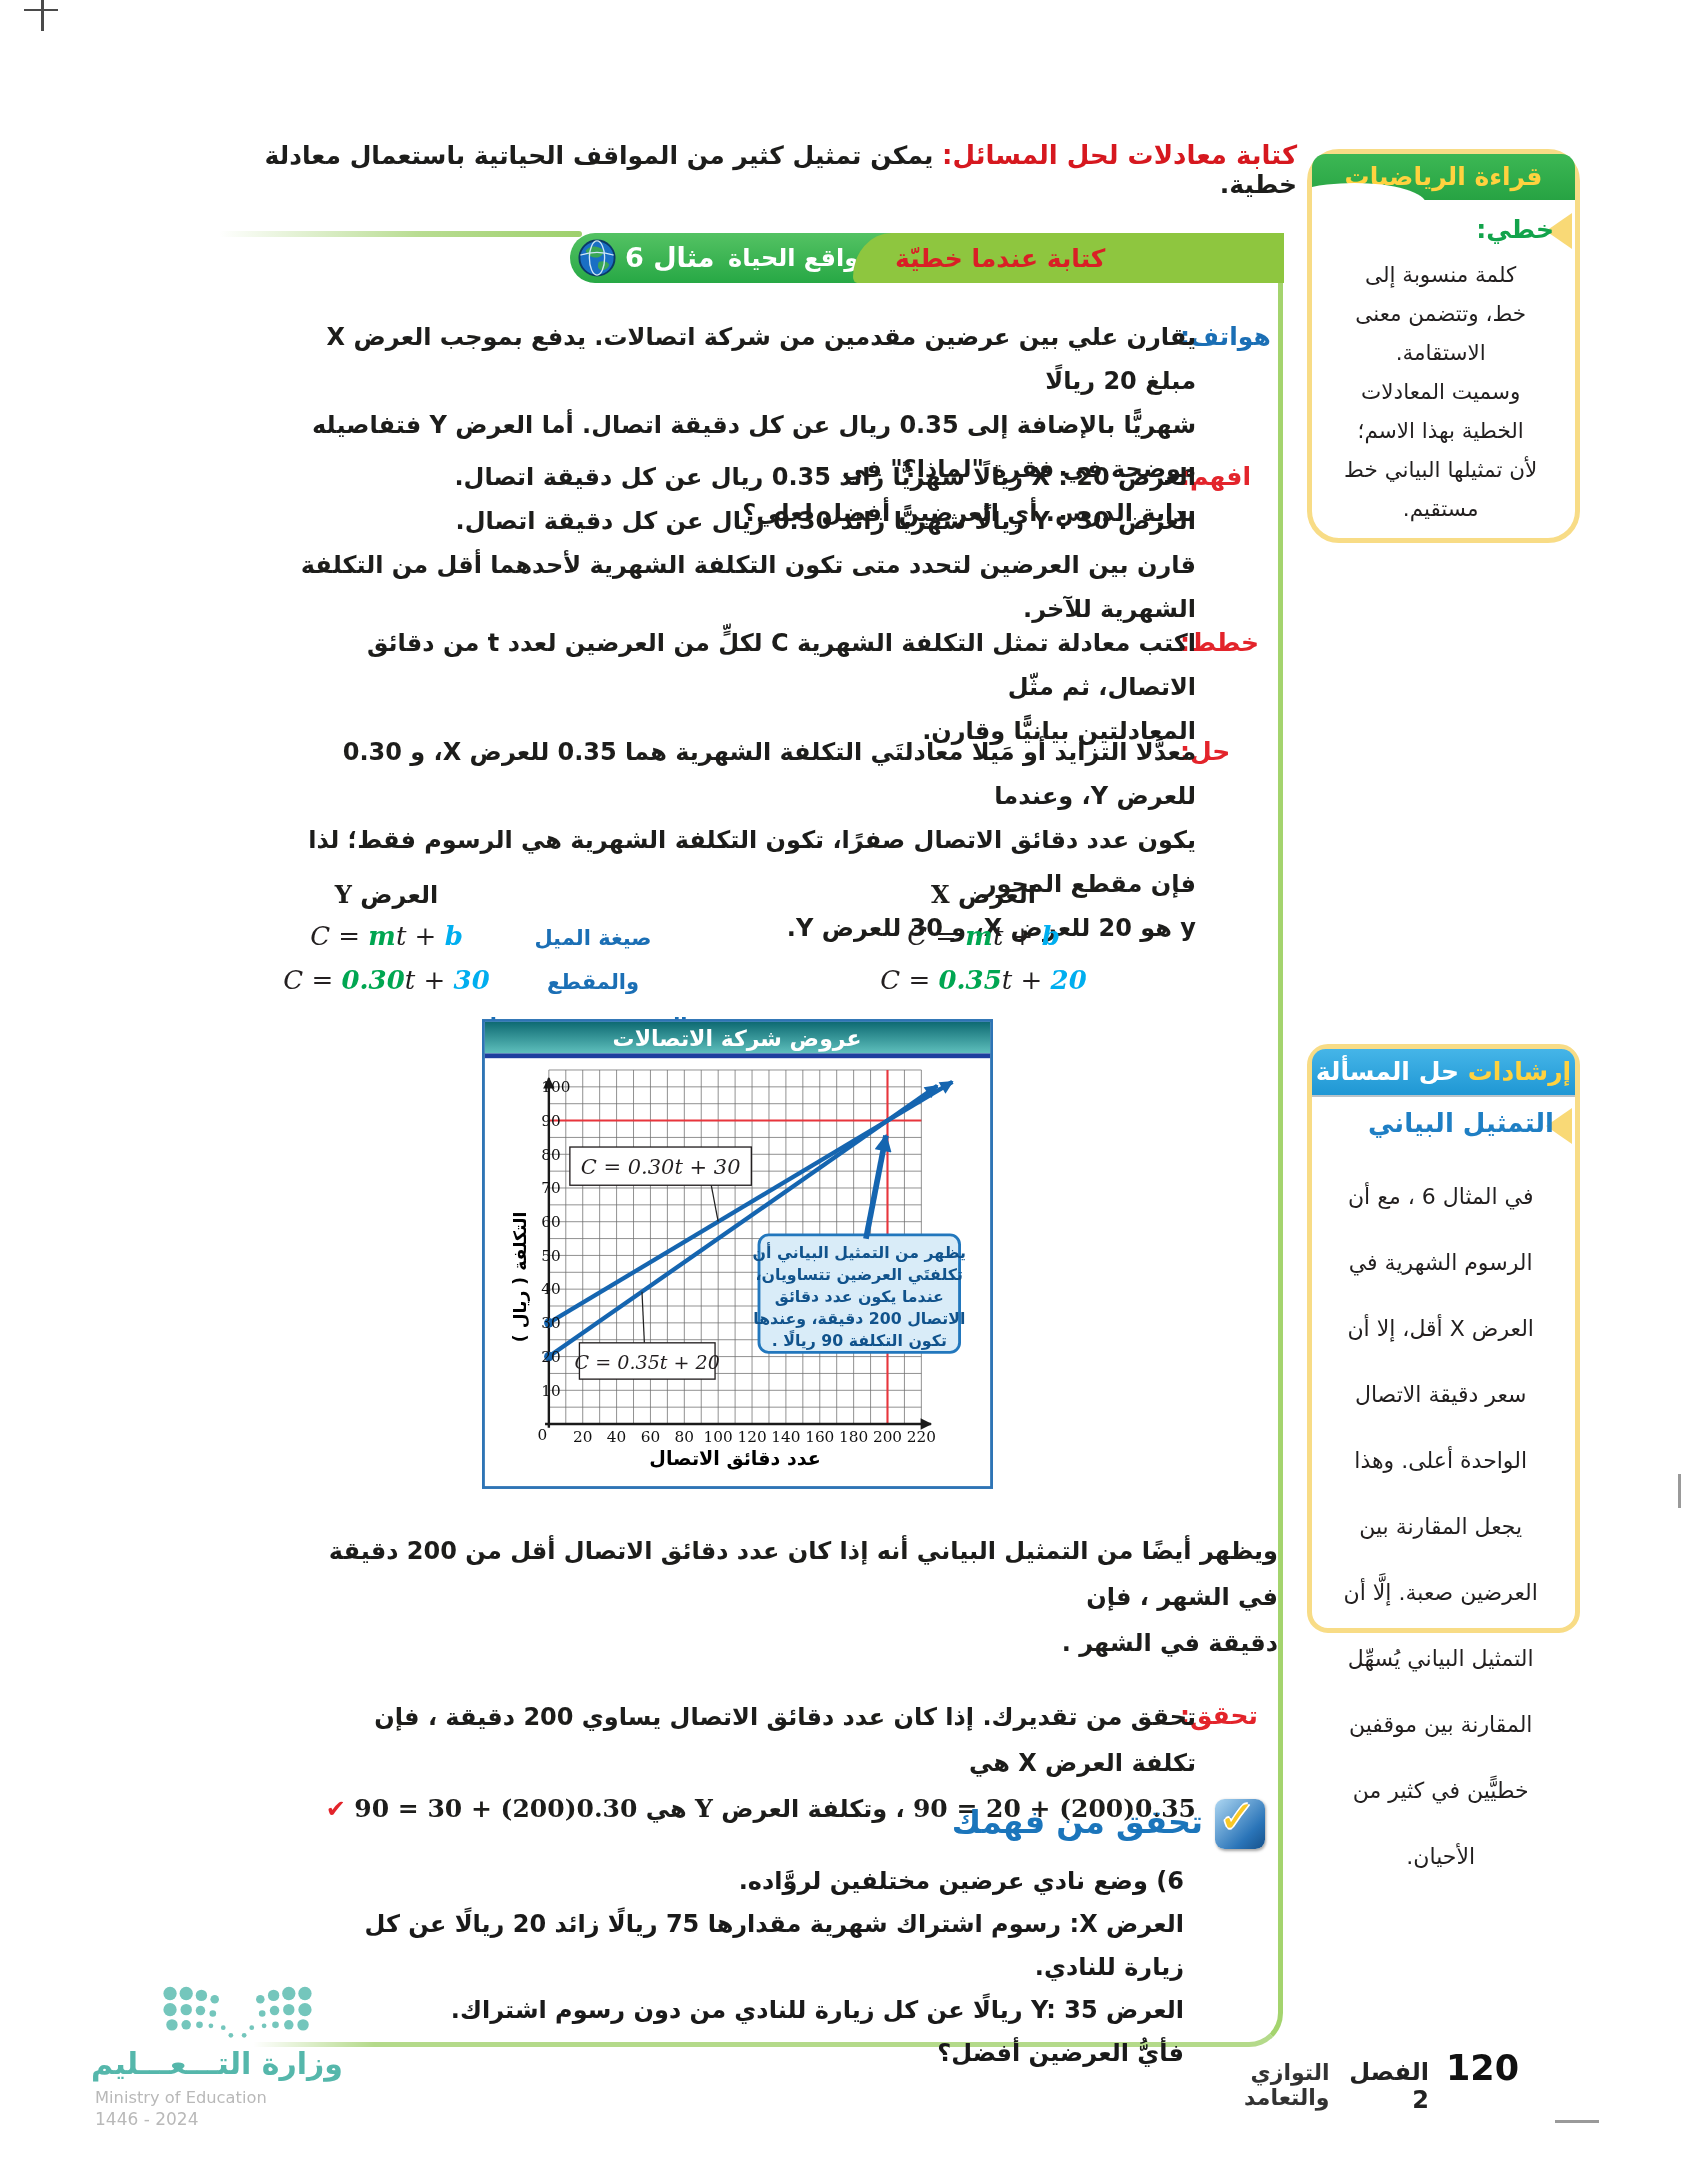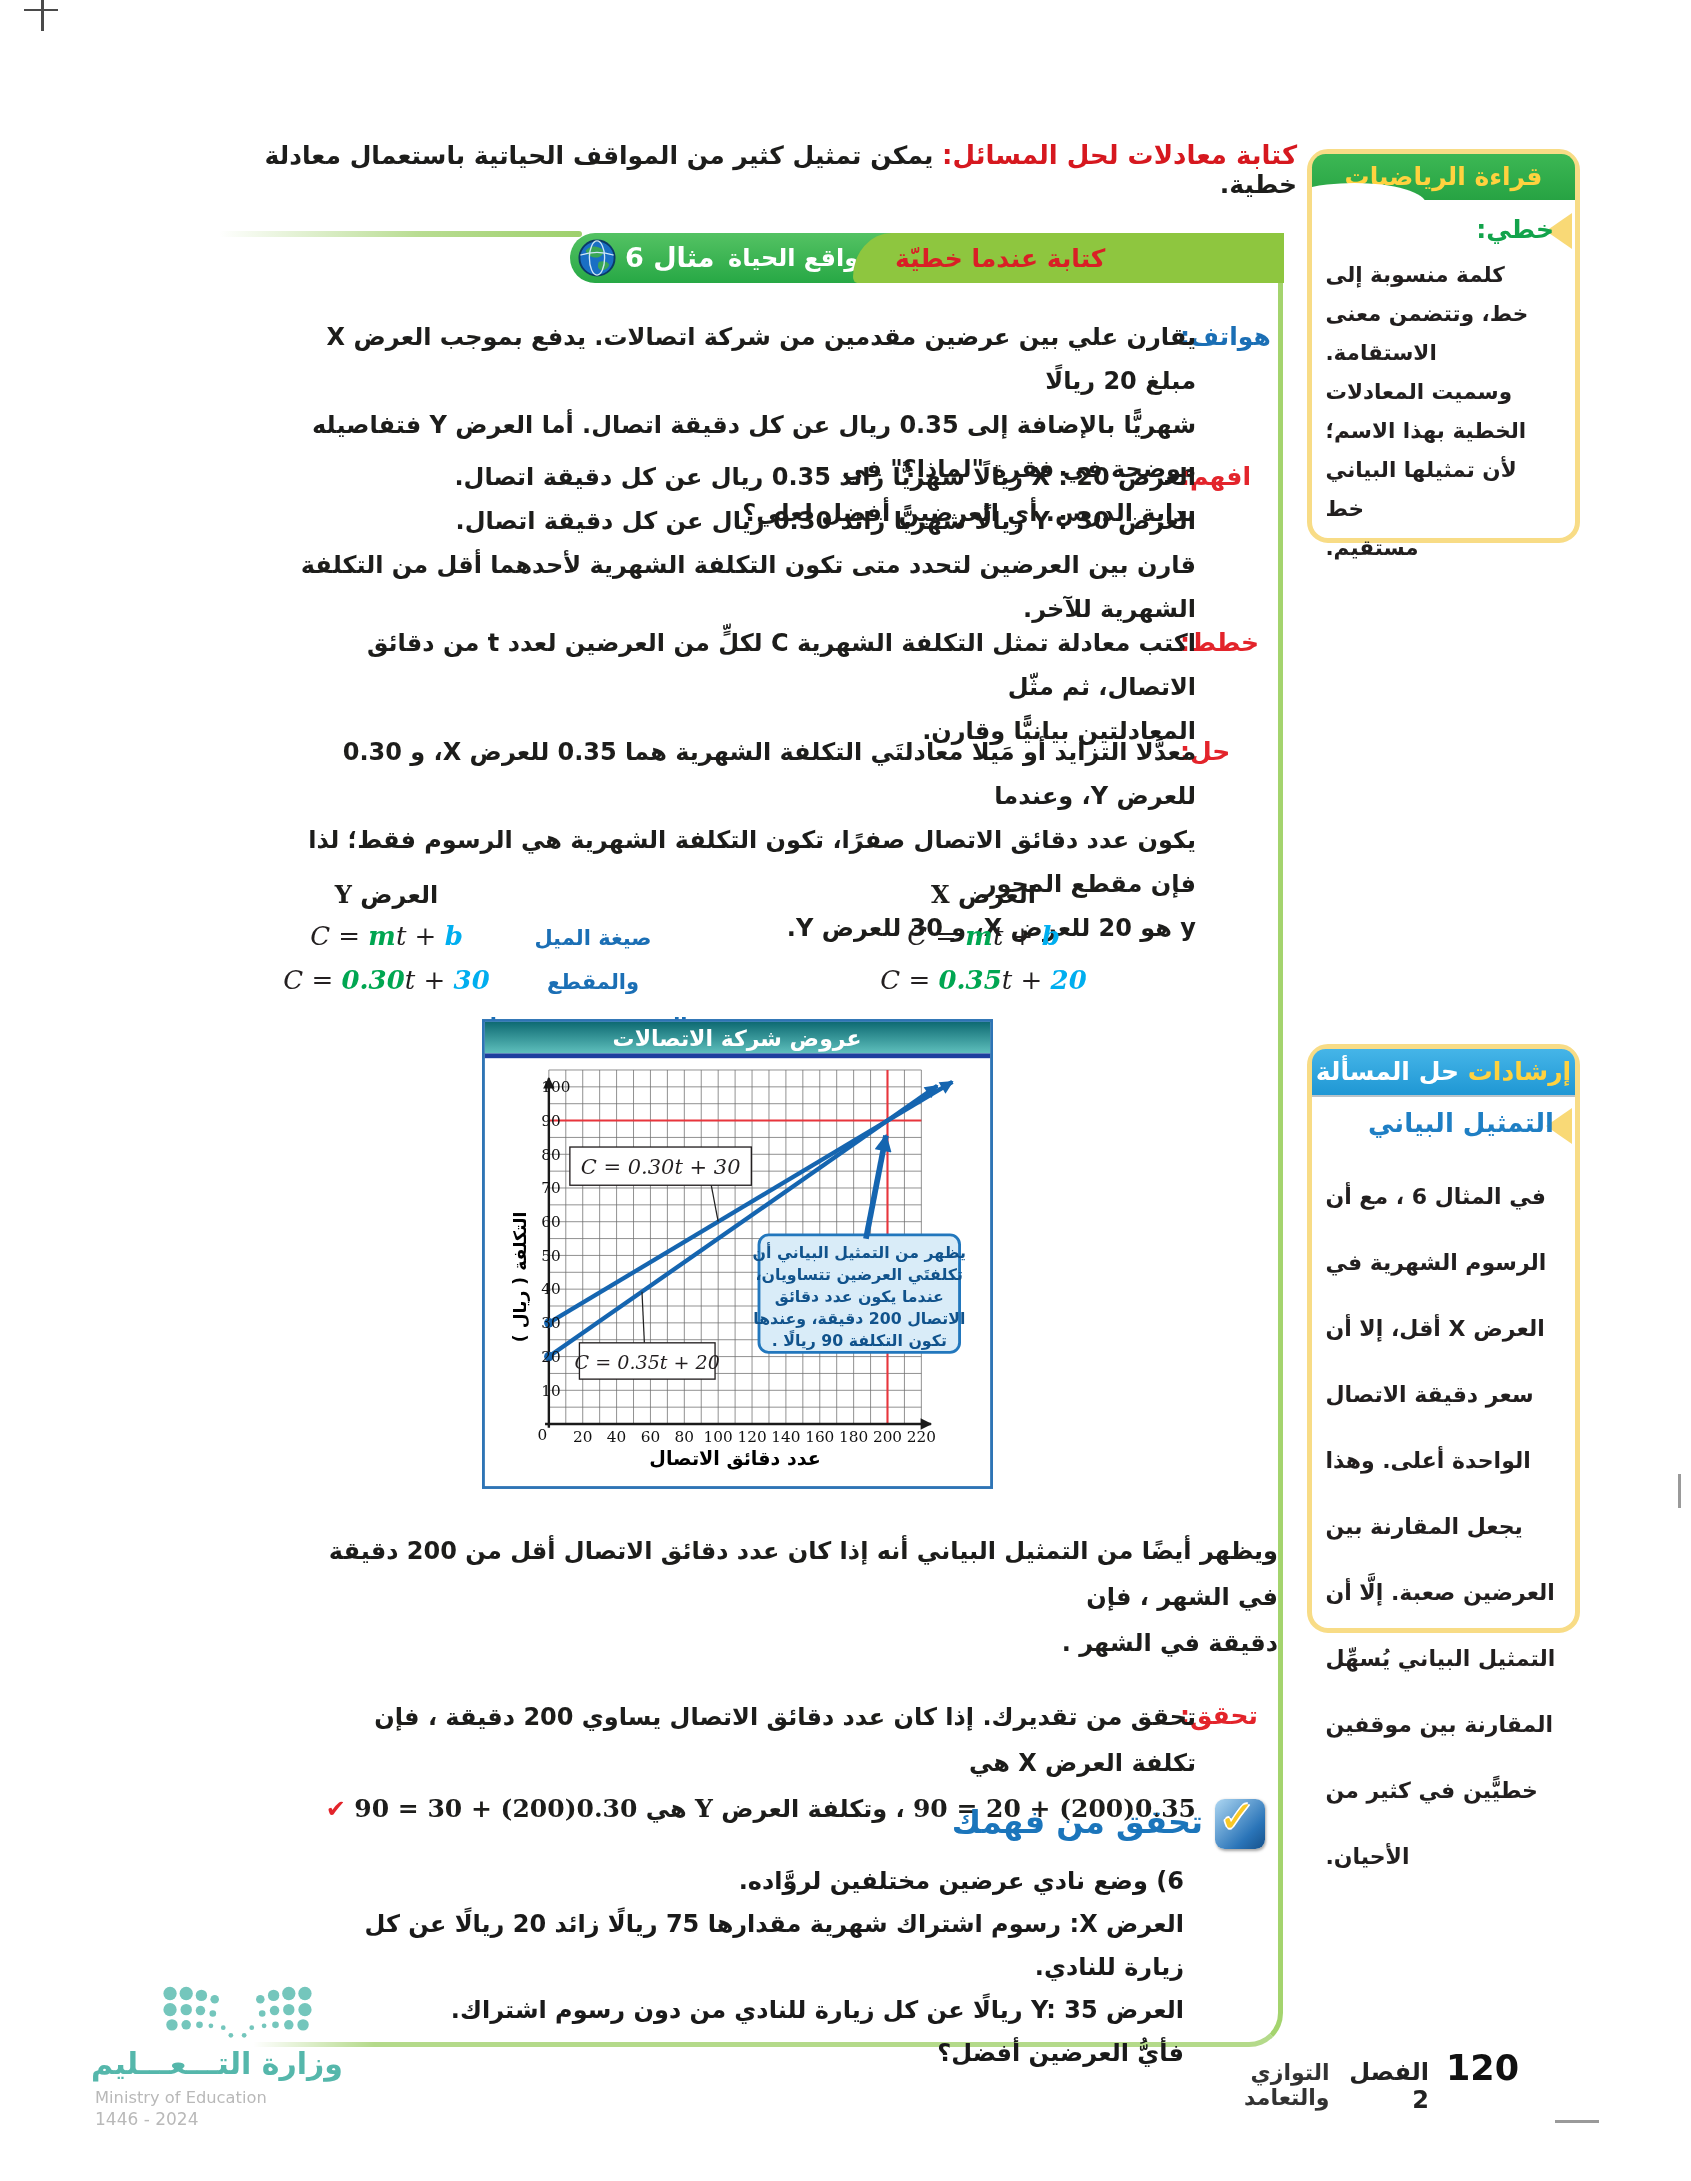--- a/index.html
+++ b/index.html
@@ -72,21 +72,21 @@
   .sidebox .banner{position:relative;height:46px;border-radius:13.4px 13.4px 0 0;overflow:hidden;
     text-align:center;line-height:46px;font-weight:bold;font-size:25px;}
   .banner.green{background:linear-gradient(180deg,#3cb754,#27a343);color:#ffd23f;}
   .banner.green::after{content:"";position:absolute;left:-29px;bottom:-25px;width:143px;height:42px;background:#fff;border-radius:50%;}
   .banner.blue{background:linear-gradient(180deg,#45b5e8,#1f97d4);border-bottom:2.9px solid #b9c3c9;}
   .banner.blue .t1{color:#ffd23f;} .banner.blue .t2{color:#fff;}
   .wedge{position:absolute;right:2.9px;width:0;height:0;border-top:18px solid transparent;
     border-bottom:18px solid transparent;border-right:26px solid #f9d976;}
   .box-term{position:absolute;right:21px;font-weight:bold;font-size:25px;}
   .box-term.green{color:#12a34b;} .box-term.blue{color:#1f7fc4;font-size:26px;}
-  .box-body{position:absolute;right:19px;left:13.4px;text-align:left;font-weight:bold;color:#221f1f;}
+  .box-body{position:absolute;right:19px;left:13.4px;text-align:center;font-weight:normal;color:#221f1f;}
   .box-body.b1{font-size:21.5px;} .box-body.b1 .tline{line-height:39px;}
   .box-body.b2{font-size:22px;} .box-body.b2 .tline{line-height:42px;margin-top:24px;}
 
   
   .footer{position:absolute;left:1195px;top:2048px;width:325px;display:flex;direction:rtl;align-items:baseline;gap:17px;justify-content:flex-start;}
   .pageno{font-size:35px;font-weight:bold;color:#111;}
   .chap{font-size:24px;font-weight:bold;color:#222;}
   .chap-title{font-size:22px;font-weight:bold;color:#333;}
 
   
@@ -101,21 +101,21 @@
 
   <div class="mark" style="left:42px;top:0;width:2.9px;height:31px;"></div>
   <div class="mark" style="left:25px;top:8.6px;width:34px;height:2.9px;"></div>
   <div class="mark light" style="left:1679px;top:1474px;width:2.9px;height:34px;"></div>
   <div class="mark light" style="left:1556px;top:2120px;width:44px;height:2.9px;"></div>
 
   <div class="intro">
     <span class="intro-label">كتابة معادلات لحل المسائل:</span><span class="intro-text"> يمكن تمثيل كثير من المواقف الحياتية باستعمال معادلة خطية.</span>
   </div>
 
-  <aside class="sidebox" style="top:149px;height:394px;">
+  <aside class="sidebox" style="top:149px;height:394px;border-radius:32px;">
     <div class="banner green">
       <span>قراءة الرياضيات</span>
     </div>
     <div class="wedge" style="top:59px;"></div>
     <div class="box-term green" style="top:61px;">خطي:</div>
     <div class="box-body b1" style="top:101px;">
         <div class="tline">كلمة منسوبة إلى</div>
         <div class="tline">خط، وتتضمن معنى</div>
         <div class="tline">الاستقامة.</div>
         <div class="tline">وسميت المعادلات</div>

